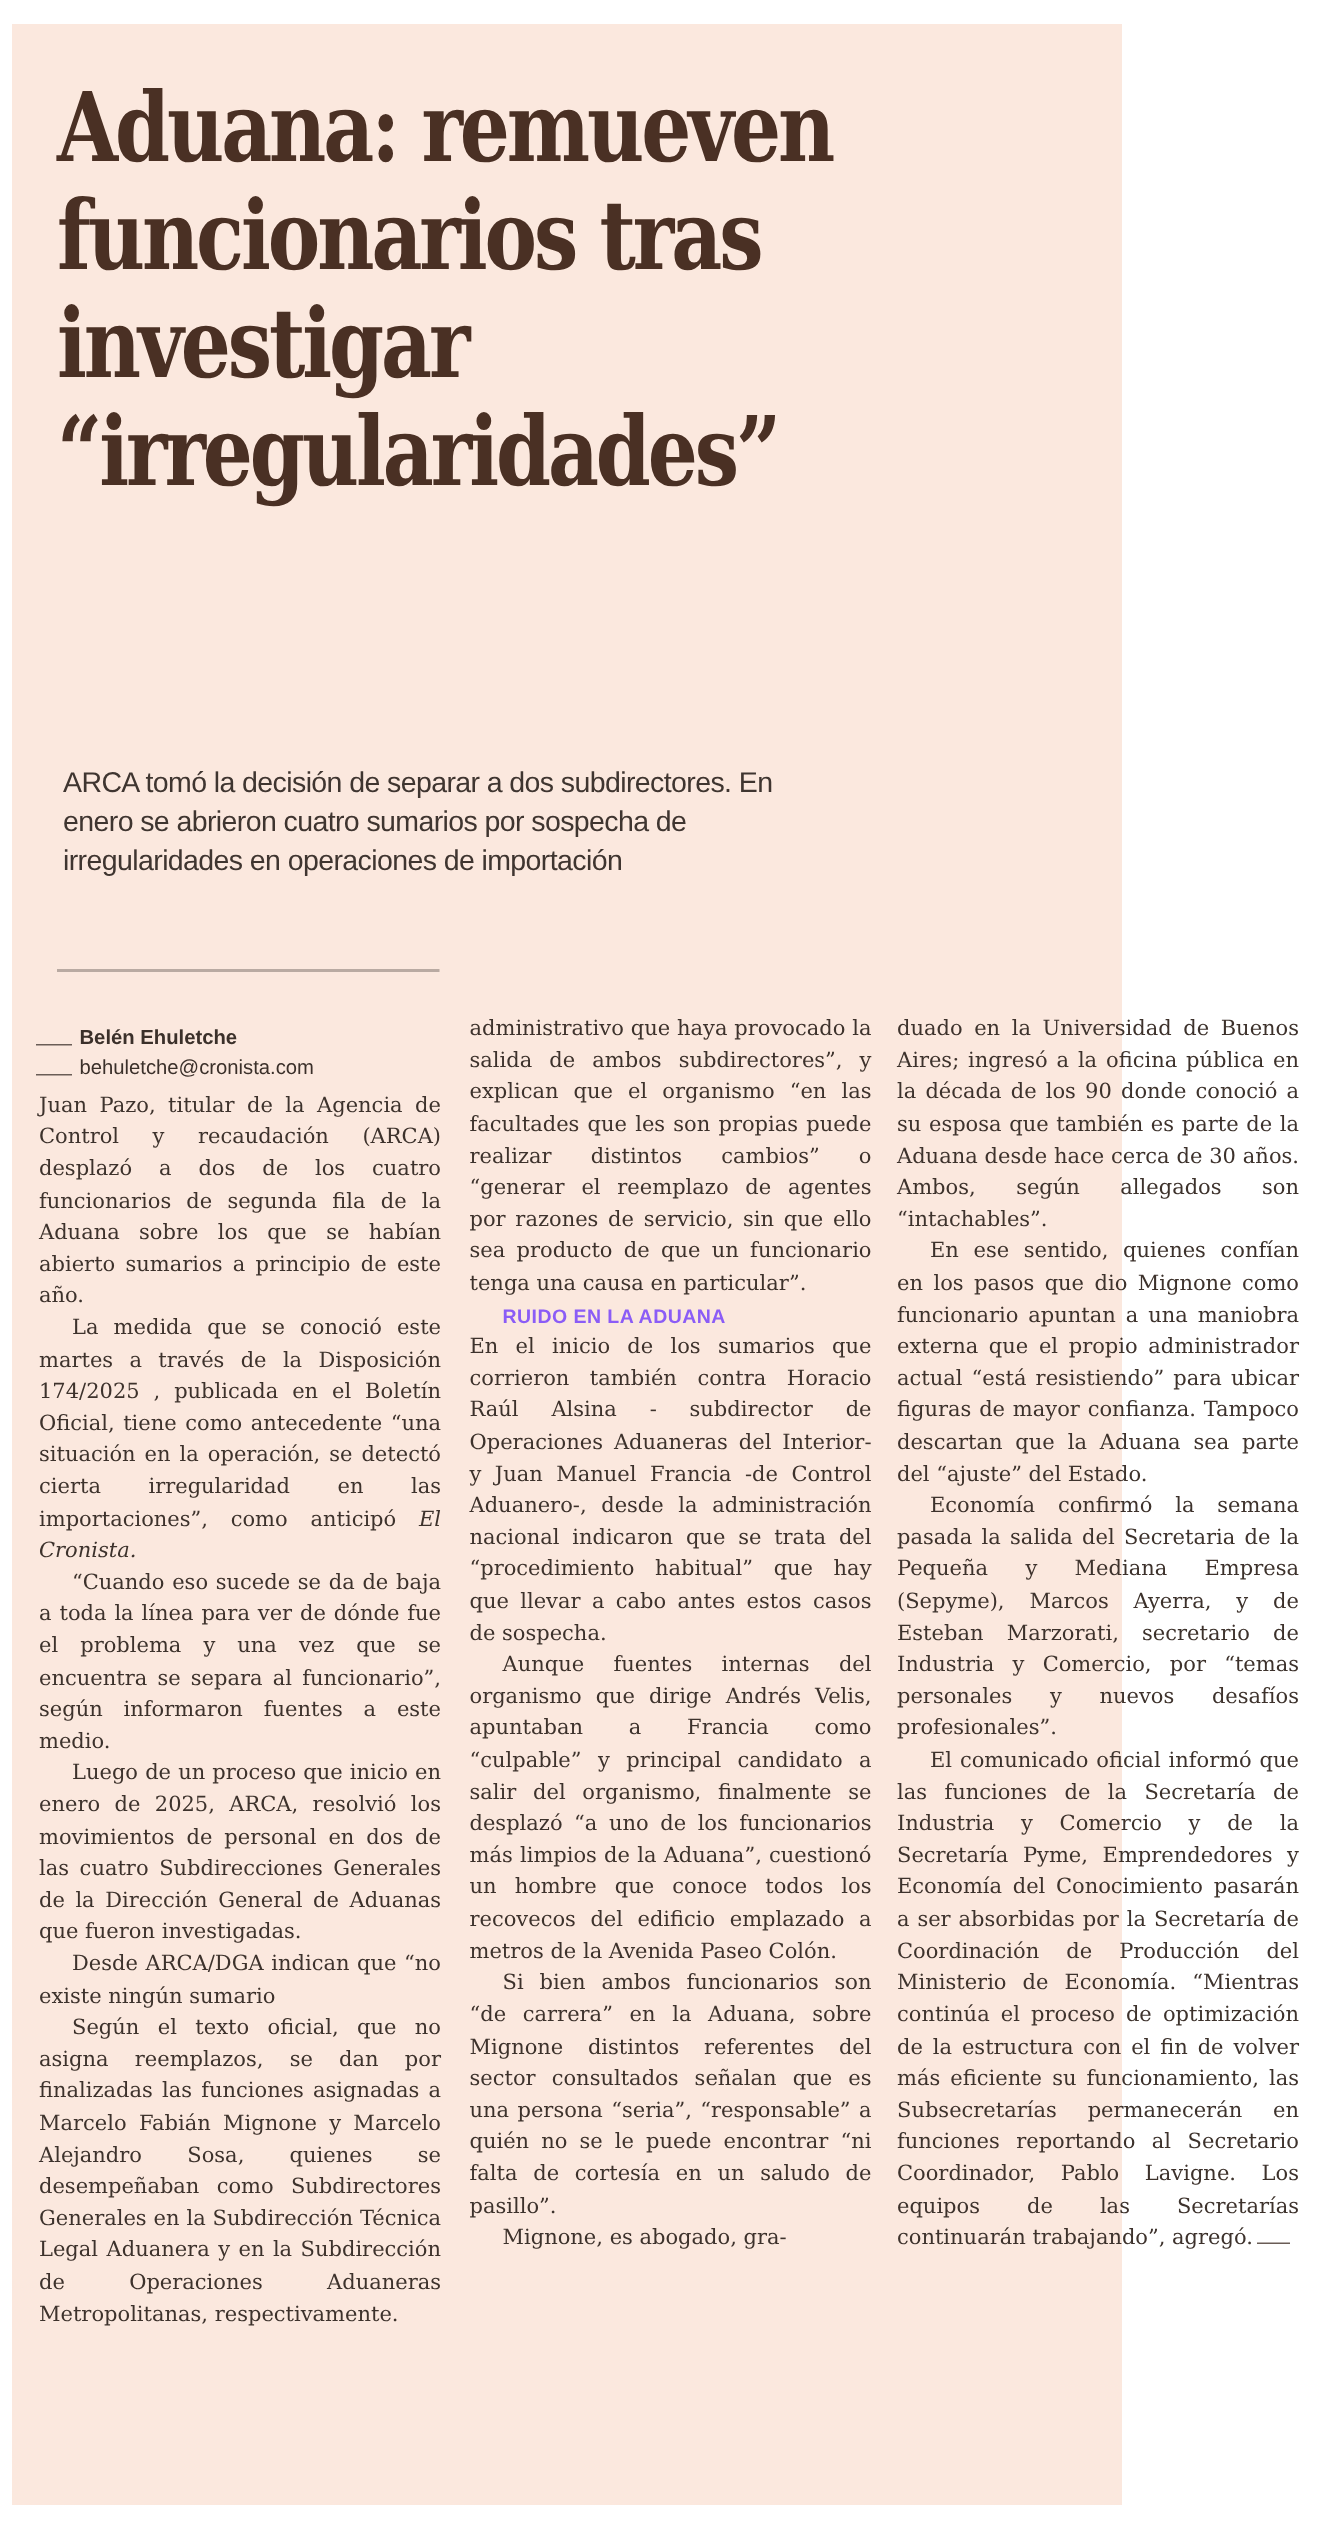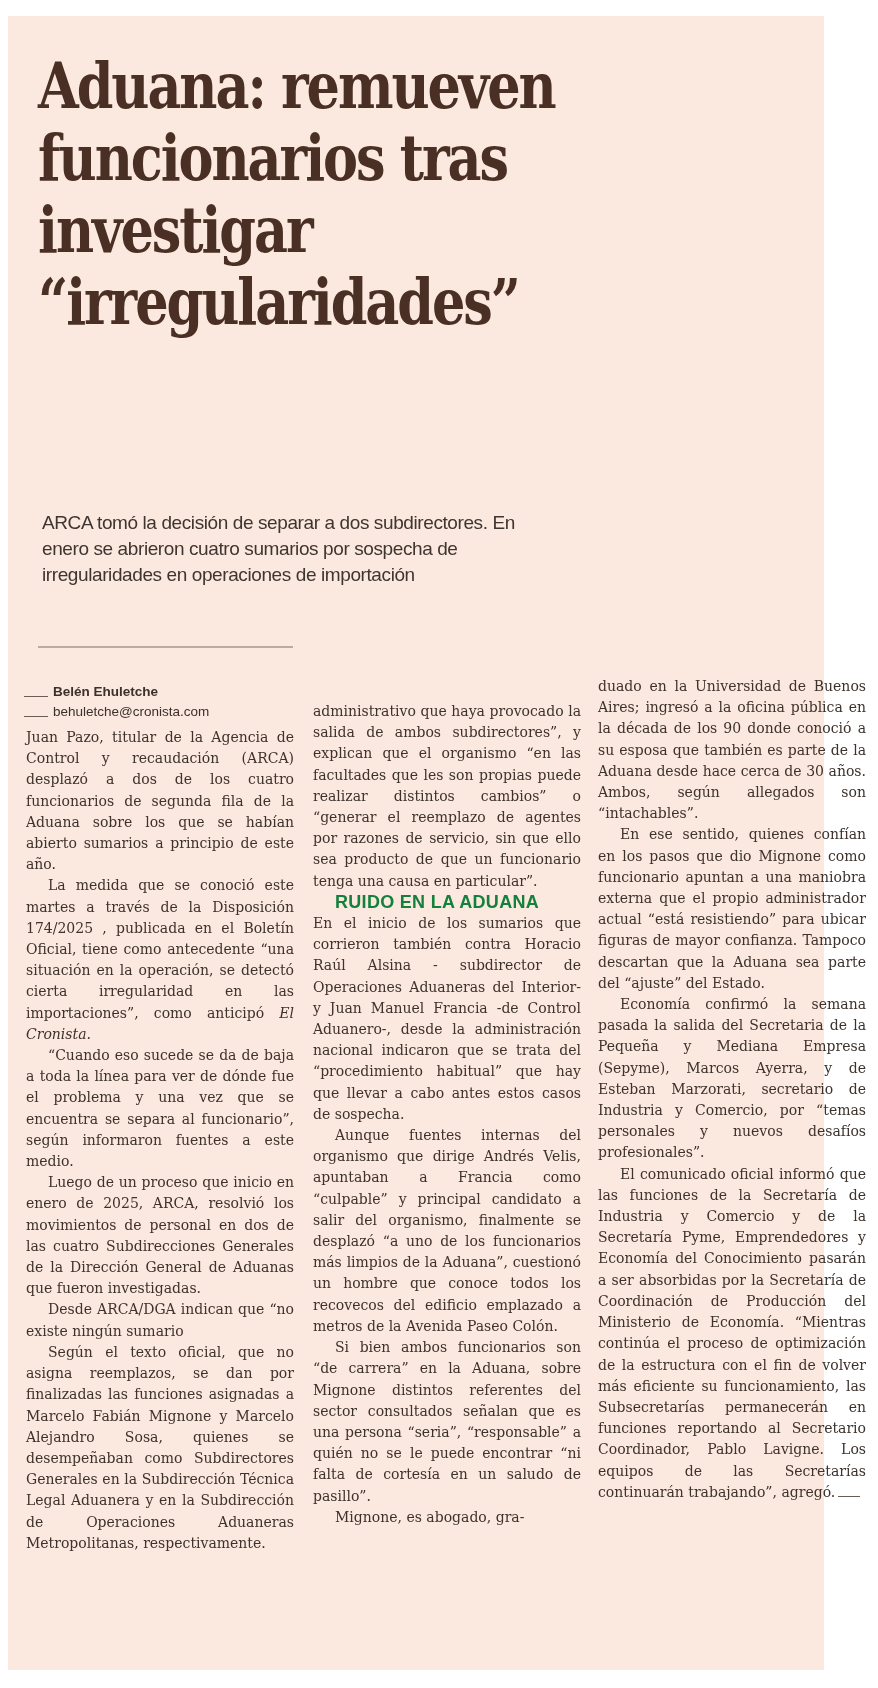--- a/index.html
+++ b/index.html
@@ -1,18 +1,18 @@
 <!DOCTYPE html>
 <html><head>
 <meta charset="utf-8">
 <style>
   html, body { margin: 0; padding: 0; background: #ffffff; }
   body { width: 878px; height: 1688px; position: relative; overflow: hidden; }
   .page {
-    position: absolute; left: 8px; top: 16px; width: 816px; height: 1654px;
+    position: absolute; left: 8px; top: 16px; width: 740px; height: 1654px;
     background: #fbe8de;
   }
   .headline {
     position: absolute; left: 30px; top: 34px; width: 800px;
     font-family: "DejaVu Serif", "Liberation Serif", serif;
     font-weight: bold; color: #4a3024;
     font-size: 64px; line-height: 72px; letter-spacing: -2.5px;
     transform: scaleX(0.82); transform-origin: left top;
     margin: 0; width: 960px;
   }
@@ -36,25 +36,25 @@
   .byline .name { font-weight: bold; text-align: right; }
   .col {
     position: absolute; top: 0; width: 268px;
     font-family: "DejaVu Serif", "Liberation Serif", serif;
     font-size: 14px; line-height: 21.2px; color: #3d322c;
     text-align: justify; hyphens: manual;
   }
   .col p { margin: 0; text-indent: 22px; }
   .col p.noindent { text-indent: 0; }
   .col1 { left: 26px; top: 727px; }
-  .col2 { left: 313px; top: 676px; margin-top: 25px; }
+  .col2 { left: 313px; top: 676px; }
   .col3 { left: 598px; top: 676px; }
   .subhead {
     font-family: "Liberation Sans", sans-serif; font-weight: bold;
-    font-size: 18px; letter-spacing: 0.3px; color: #15803d;
+    font-size: 13px; letter-spacing: 0.3px; color: #8b5cf6;
     margin: 14px 0 3px 0; text-indent: 0;
   }
   .endmark { display: inline-block; width: 22px; border-bottom: 1px solid #6a5d56; margin-left: 3px; }
   em { font-style: italic; }
 </style>
 </head>
 <body>
 
 <div class="page">
 

